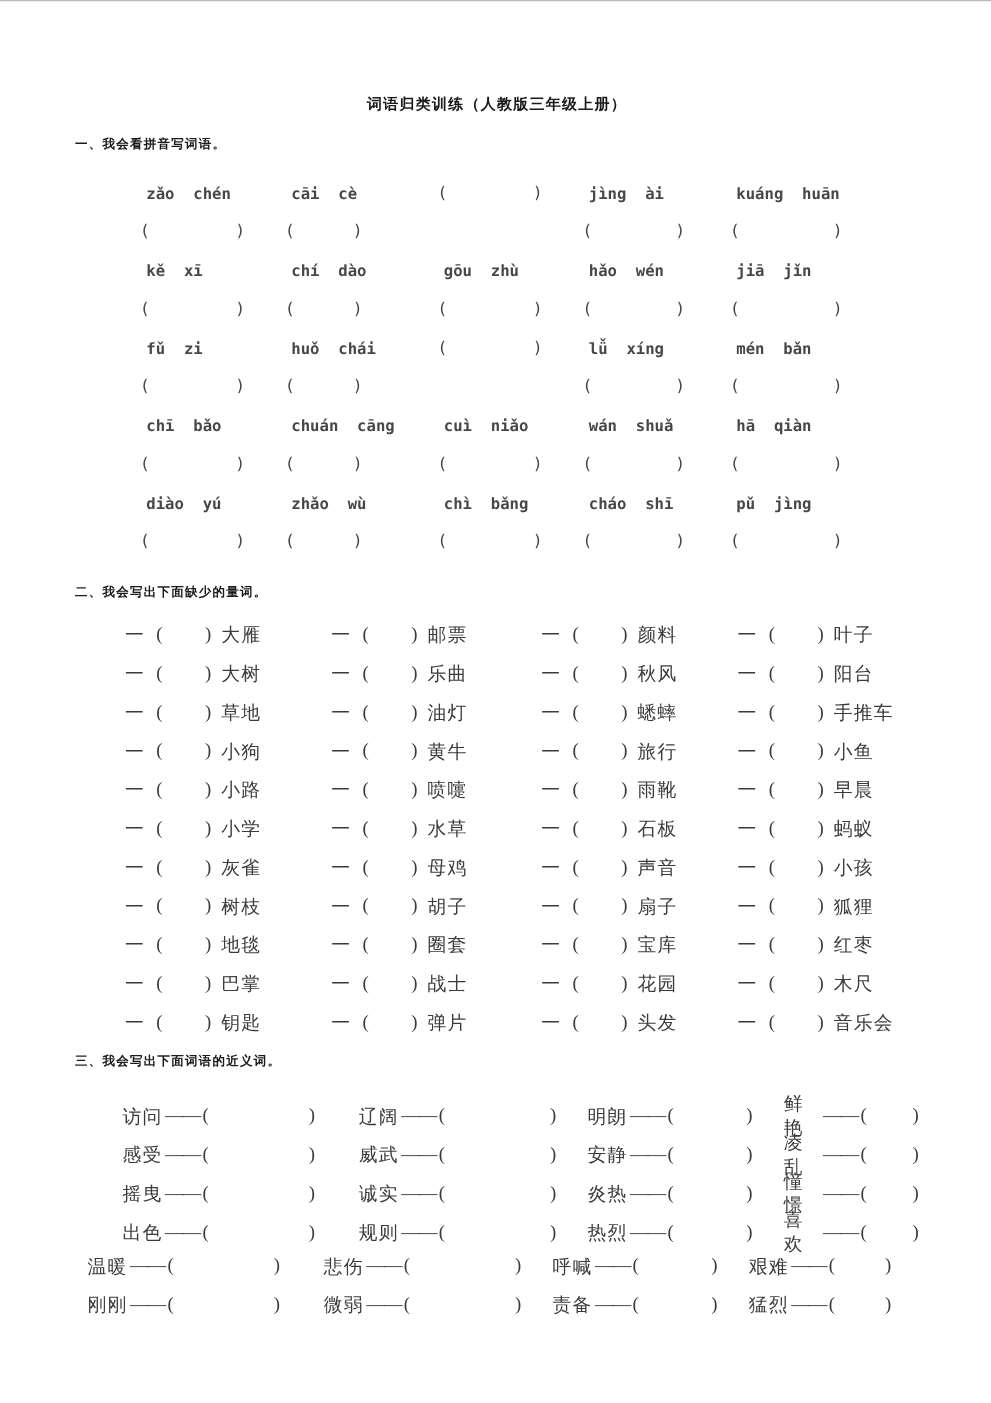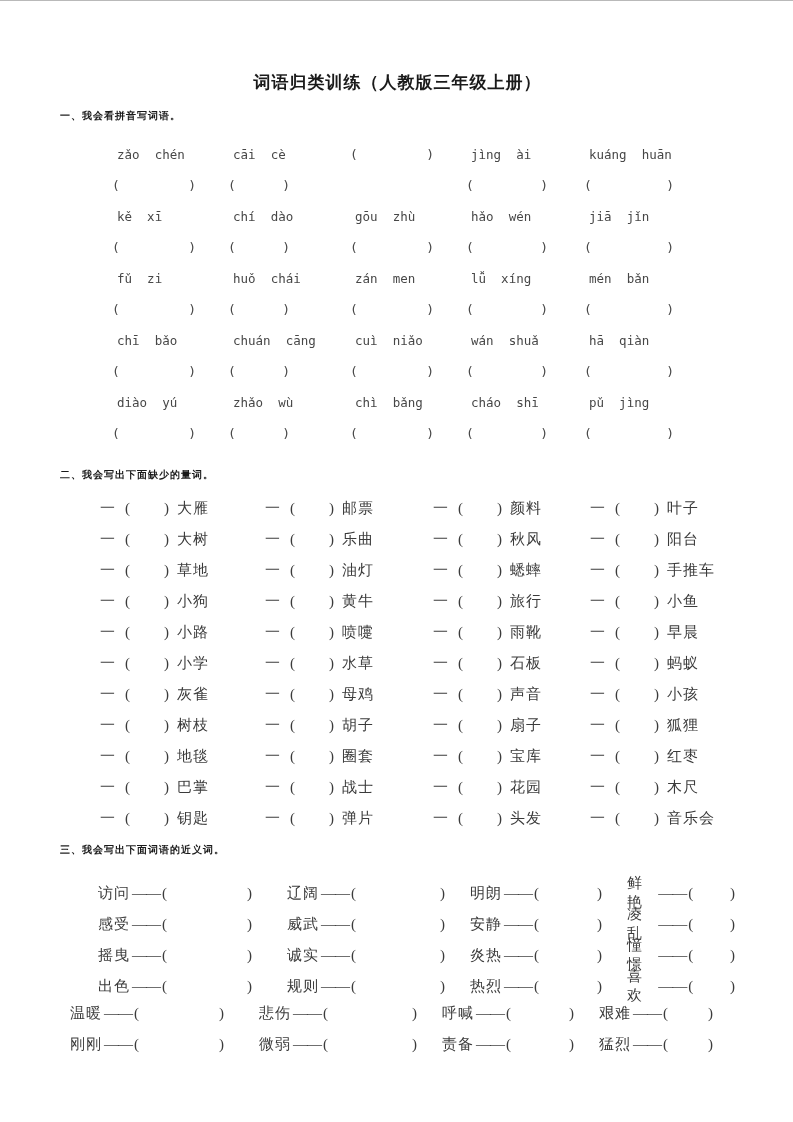--- a/index.html
+++ b/index.html
@@ -12,21 +12,21 @@
     padding:72px 58px 0 60px;
     overflow:hidden;
     font-family:"Liberation Serif","DejaVu Serif",serif;
     color:#3b3b3b;
   }
   .title{
     margin:0 0 12px 0;
     height:20px;line-height:20px;
     text-align:center;
     font-family:"Liberation Sans","DejaVu Sans",sans-serif;
-    font-size:17px;font-weight:700;color:#1a1a1a;
+    font-size:12px;font-weight:700;color:#1a1a1a;
     letter-spacing:1px;
   }
   .sec-heading{
     height:22px;line-height:22px;
     font-family:"Liberation Sans","DejaVu Sans",sans-serif;
     font-size:10px;font-weight:700;color:#1a1a1a;
     letter-spacing:1px;
   }
   #sec2-heading{margin-top:14px;height:24px;line-height:24px;}
   #sec3-heading{margin-top:4px;height:24px;line-height:24px;}
@@ -38,20 +38,21 @@
     grid-template-columns:116px 122px 116px 118px auto;
     height:62px;
   }
   .py-col{overflow:visible;}
   .py-text{
     height:31px;display:flex;align-items:center;
     padding-left:5px;
     font-family:"DejaVu Sans Mono","Liberation Mono",monospace;
     font-size:12.5px;color:#474747;
     white-space:pre;
+    font-weight:bold;
   }
   .py-parens{
     height:31px;display:flex;align-items:center;
     justify-content:space-between;
     width:84px;
     font-family:"DejaVu Sans Mono","Liberation Mono",monospace;
     font-size:13px;color:#474747;
   }
   .py-col:nth-child(2) .py-parens{width:62px;}
   .py-col:nth-child(4) .py-parens{width:82px;}
@@ -176,21 +177,20 @@
           </div>
         </div>
         <div class="py-col">
           <div class="py-text">huǒ  chái</div>
           <div class="py-parens">
             <span>(</span>
             <span>)</span>
           </div>
         </div>
         <div class="py-col">
-          <div class="py-text">zán  men</div>
           <div class="py-parens">
             <span>(</span>
             <span>)</span>
           </div>
         </div>
         <div class="py-col">
           <div class="py-text">lǚ  xíng</div>
           <div class="py-parens">
             <span>(</span>
             <span>)</span>

